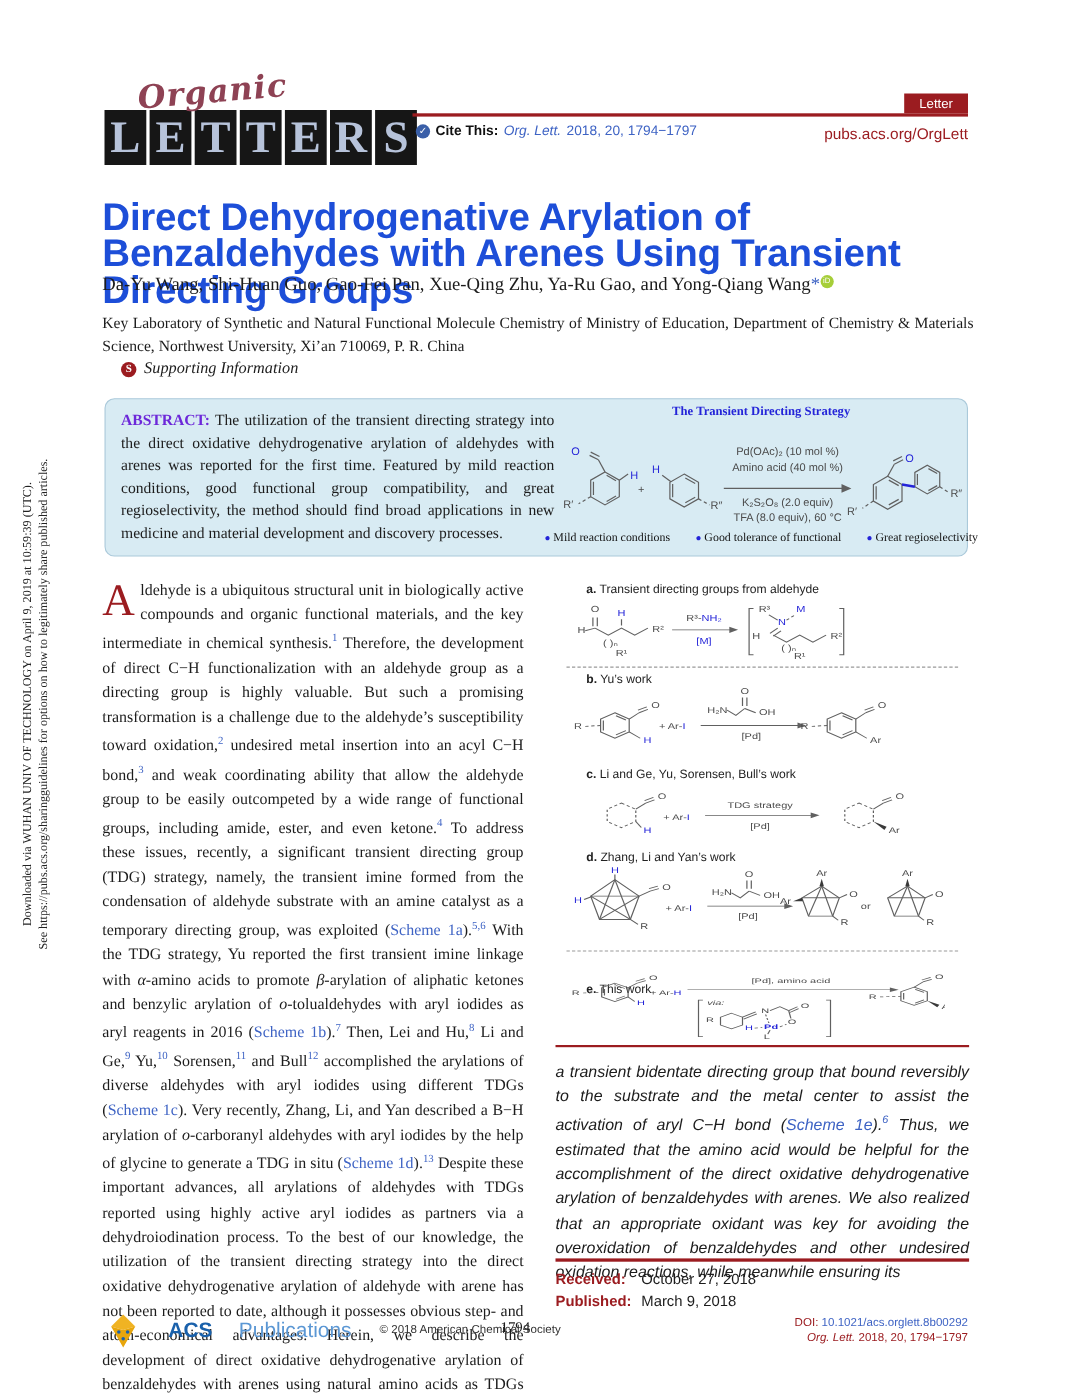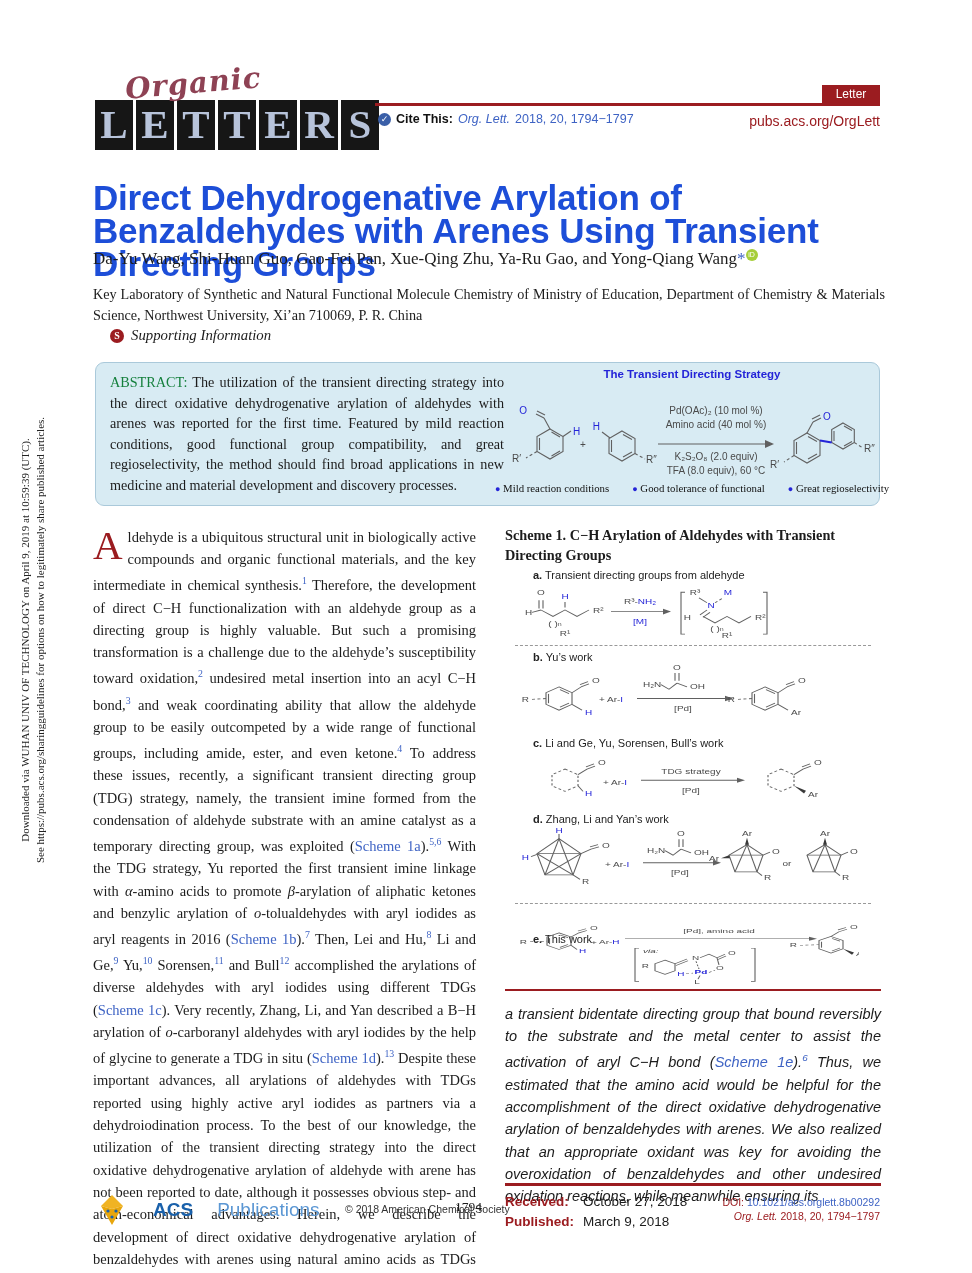--- a/index.html
+++ b/index.html
@@ -40,23 +40,23 @@
   .affil{left:93px;top:284px;width:792px;font-size:14.2px;line-height:21px;text-align:justify;}
   .supporting{left:110px;top:327px;display:flex;align-items:center;gap:7px;}
   .s-icon{width:14px;height:14px;border-radius:50%;background:#9b1c20;color:#fff;font-weight:bold;
     font-size:10px;line-height:14px;text-align:center;}
   .supporting i{font-size:14.8px;}
 
   
   .abstract-box{left:95px;top:362px;width:783px;height:142px;background:#d8ebf3;
     border:1px solid #aac9da;border-radius:9px;}
   .abstract-text{position:absolute;left:14px;top:9px;width:394px;font-size:14.2px;line-height:20.6px;text-align:justify;}
-  .abstract-label{font-weight:normal;color:#15803d;}
+  .abstract-label{font-weight:bold;color:#6d28d9;}
   .scheme-abs{position:absolute;left:412px;top:3px;width:368px;}
-  .scheme-abs-title{text-align:center;color:#2424d8;font-weight:bold;font-size:11.5px;margin-top:2px;}
+  .scheme-abs-title{text-align:center;color:#2424d8;font-weight:bold;font-size:11.5px;margin-top:2px;font-family:Liberation Serif, serif;}
   .bullets{display:flex;gap:23px;font-size:10.8px;color:#111;margin-top:-2px;justify-content:center;white-space:nowrap;}
   .dot{color:#2424d8;font-size:9px;}
 
   
   .col-left{left:93px;top:526px;width:383px;}
   .col-right{left:505px;top:526px;width:376px;}
   .body-p{font-size:14.5px;line-height:22.3px;text-align:justify;margin:0;}
   .dropcap{float:left;font-size:41px;line-height:35px;padding:2px 5px 0 0;color:#9b1c20;}
   sup.ref{color:#3e63c4;font-size:0.68em;}
   .link{color:#3e63c4;}
@@ -191,21 +191,20 @@
     </div>
   </div>
 </div>
 
 <div class="abs col-left">
   <p class="body-p"><span class="dropcap">A</span><span>ldehyde is a ubiquitous structural unit in biologically active compounds and organic functional materials, and the key intermediate in chemical synthesis.<sup class="ref">1</sup> Therefore, the development of direct C−H functionalization with an aldehyde group as a directing group is highly valuable. But such a promising transformation is a challenge due to the aldehyde’s susceptibility toward oxidation,<sup class="ref">2</sup> undesired metal insertion into an acyl C−H bond,<sup class="ref">3</sup> and weak coordinating ability that allow the aldehyde group to be easily outcompeted by a wide range of functional groups, including amide, ester, and even ketone.<sup class="ref">4</sup> To address these issues, recently, a significant transient directing group (TDG) strategy, namely, the transient imine formed from the condensation of aldehyde substrate with an amine catalyst as a temporary directing group, was exploited (<span class="link">Scheme 1a</span>).<sup class="ref">5,6</sup> With the TDG strategy, Yu reported the first transient imine linkage with <i>α</i>-amino acids to promote <i>β</i>-arylation of aliphatic ketones and benzylic arylation of <i>o</i>-tolualdehydes with aryl iodides as aryl reagents in 2016 (<span class="link">Scheme 1b</span>).<sup class="ref">7</sup> Then, Lei and Hu,<sup class="ref">8</sup> Li and Ge,<sup class="ref">9</sup> Yu,<sup class="ref">10</sup> Sorensen,<sup class="ref">11</sup> and Bull<sup class="ref">12</sup> accomplished the arylations of diverse aldehydes with aryl iodides using different TDGs (<span class="link">Scheme 1c</span>). Very recently, Zhang, Li, and Yan described a B−H arylation of <i>o</i>-carboranyl aldehydes with aryl iodides by the help of glycine to generate a TDG in situ (<span class="link">Scheme 1d</span>).<sup class="ref">13</sup> Despite these important advances, all arylations of aldehydes with TDGs reported using highly active aryl iodides as partners via a dehydroiodination process. To the best of our knowledge, the utilization of the transient directing strategy into the direct oxidative dehydrogenative arylation of aldehyde with arene has not been reported to date, although it possesses obvious step- and atom-economical advantages. Herein, we describe the development of direct oxidative dehydrogenative arylation of benzaldehydes with arenes using natural amino acids as TDGs via palladium catalysis ().</span></p>
 
 </div>
 
 <div class="abs col-right">
-  <div class="s1-head">Scheme 1. C−H Arylation of Aldehydes with Transient Directing Groups</div>
 
   <div class="s1-graphic">
 
     <div class="cap" style="left:28px;top:0;"><b>a.</b> <span>Transient directing groups from aldehyde</span></div>
     <svg class="s1svg" style="top:12px;" width="340" height="58" viewBox="0 0 340 72" preserveAspectRatio="none">
       <text x="6" y="42">H</text>
       <line class="st" x1="13" y1="39" x2="22" y2="36"></line>
       <line class="st" x1="20" y1="24" x2="20" y2="34"></line>
       <line class="st" x1="24" y1="24" x2="24" y2="34"></line>
       <text x="22" y="18" text-anchor="middle">O</text>

